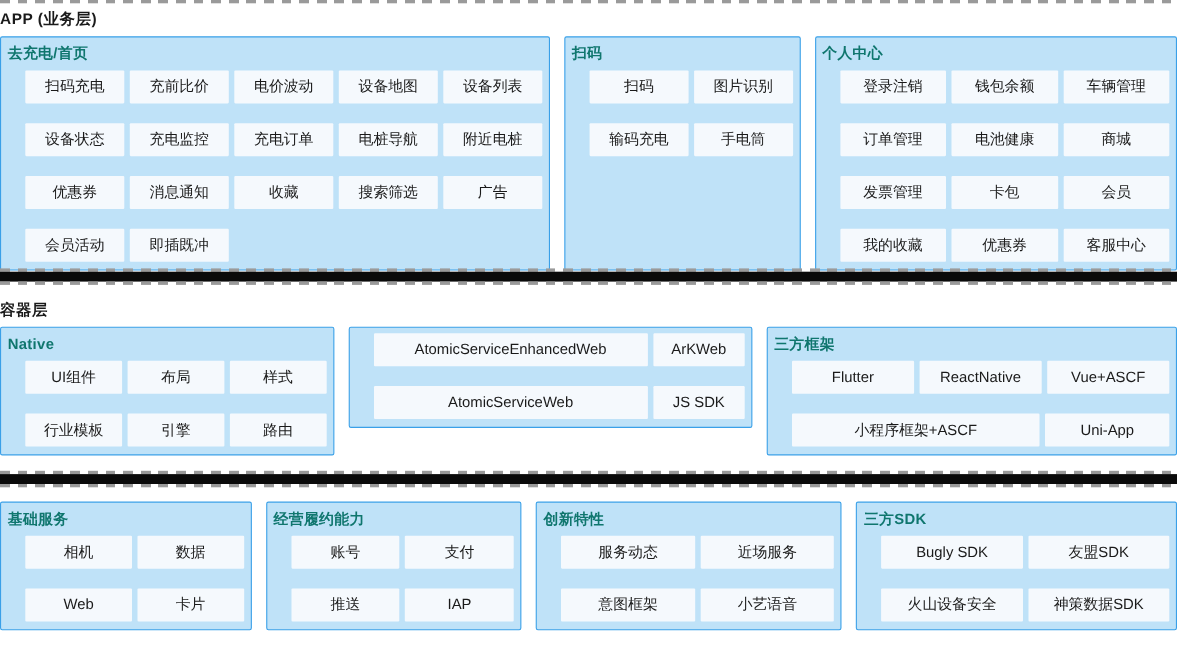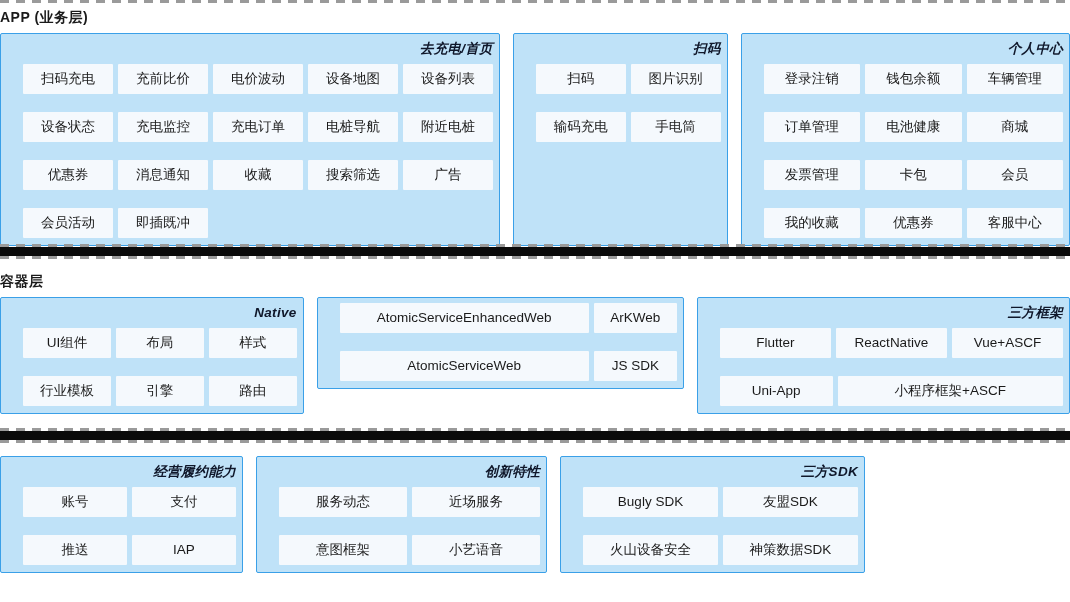--- a/index.html
+++ b/index.html
@@ -69,28 +69,27 @@
     background: #bfe2f8;
     border: 1.5px solid #3aa0e8;
     border-radius: 2px;
     padding: 5px 6px 7px 6px;
     box-sizing: border-box;
     display: flex;
     flex-direction: column;
     gap: 5px;
   }
   .panel-title {
-    text-align: right;
+    text-align: left;
     font-size: 13.5px;
     font-weight: bold;
-    color: #0f172a;
+    color: #0f766e;
     line-height: 20px;
     height: 20px;
     letter-spacing: 0.3px;
-    font-style: italic;
   }
   .panel-rows {
     display: flex;
     flex-direction: column;
     gap: 18px;
     margin-left: 16px;
   }
   .row {
     display: flex;
     gap: 5px;
@@ -274,36 +273,49 @@
 
       <div class="panel" id="panel-third">
         <div class="panel-title">三方框架</div>
         <div class="panel-rows">
           <div class="row">
             <div class="tile">Flutter</div>
             <div class="tile">ReactNative</div>
             <div class="tile">Vue+ASCF</div>
           </div>
           <div class="row">
+            <div class="tile g2">小程序框架+ASCF</div>
             <div class="tile">Uni-App</div>
-            <div class="tile g2">小程序框架+ASCF</div>
           </div>
         </div>
       </div>
 
     </div>
   </div>
 
   <div class="dash-line" style="top:428px;"></div>
   <div class="black-bar" style="top:431px;"></div>
   <div class="dash-line" style="top:440px;"></div>
 
   <div class="layer" id="layer-infra">
     <div class="panels">
 
+      <div class="panel" id="panel-basic">
+        <div class="panel-title">基础服务</div>
+        <div class="panel-rows">
+          <div class="row">
+            <div class="tile">相机</div>
+            <div class="tile">数据</div>
+          </div>
+          <div class="row">
+            <div class="tile">Web</div>
+            <div class="tile">卡片</div>
+          </div>
+        </div>
+      </div>
 
       <div class="panel" id="panel-operation">
         <div class="panel-title">经营履约能力</div>
         <div class="panel-rows">
           <div class="row">
             <div class="tile">账号</div>
             <div class="tile">支付</div>
           </div>
           <div class="row">
             <div class="tile">推送</div>

